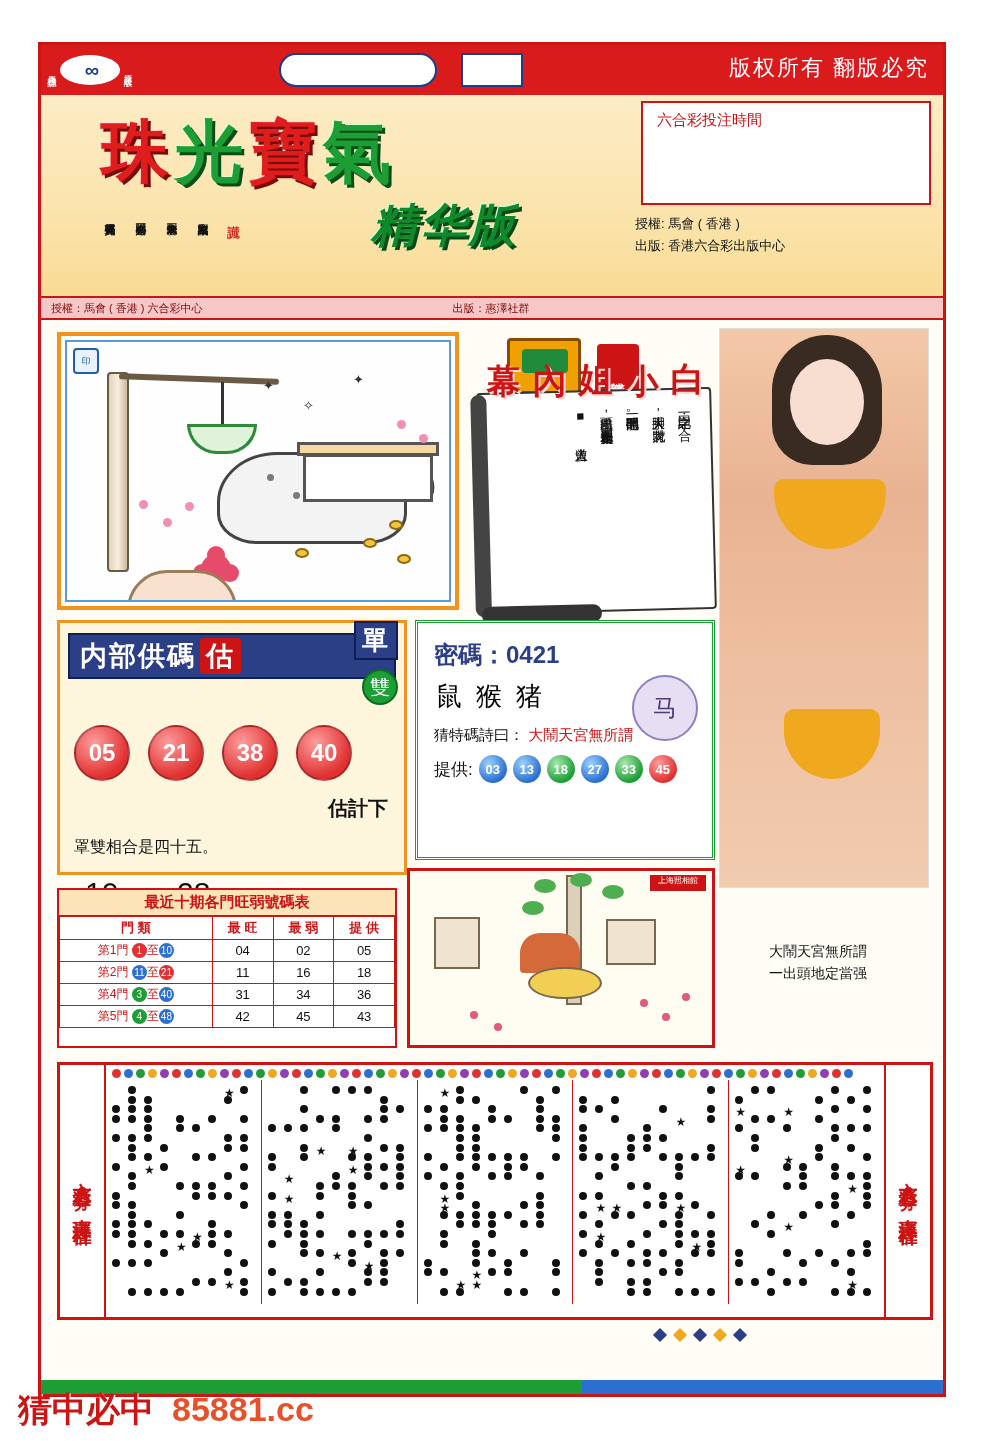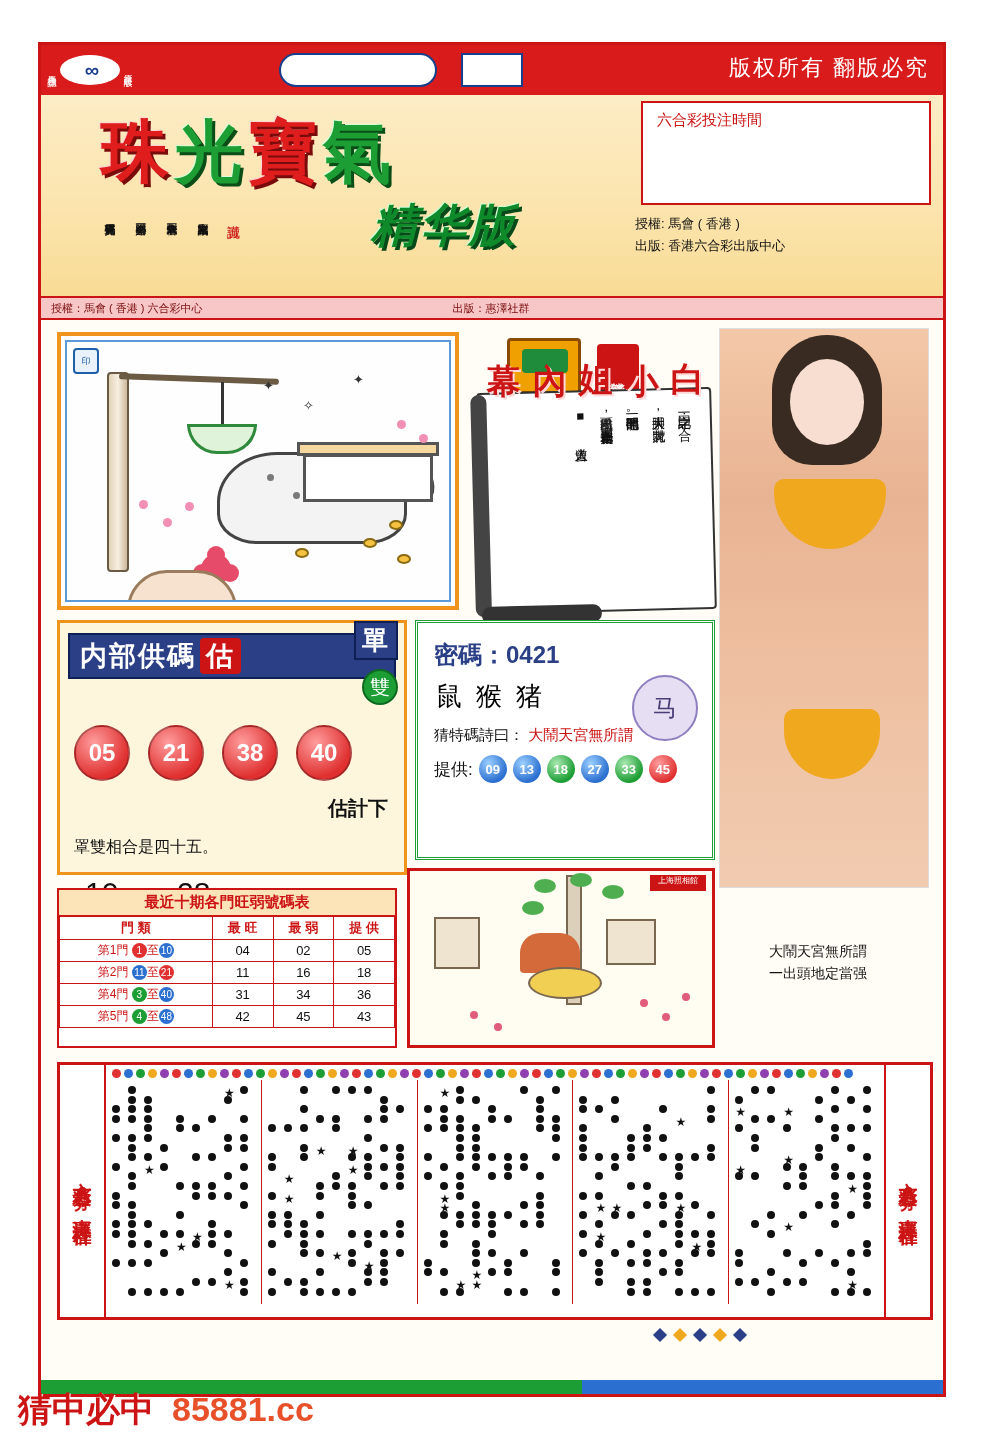--- a/index.html
+++ b/index.html
@@ -566,21 +566,21 @@
         <span>鼠</span>
         <span>猴</span>
         <span>猪</span>
       </div>
       <div class="pw-poem">
         <span>猜特碼詩曰：</span>
         <span class="red">大鬧天宮無所謂</span>
       </div>
       <div class="pw-provide">
         <span class="lbl">提供:</span>
-        <span class="miniball mb-blue">09</span>
+        <span class="miniball mb-blue">03</span>
         <span class="miniball mb-blue">13</span>
         <span class="miniball mb-green">18</span>
         <span class="miniball mb-blue">27</span>
         <span class="miniball mb-green">33</span>
         <span class="miniball mb-red">45</span>
       </div>
     </div>
 
     <div class="stats">
       <div class="stats-title">最近十期各門旺弱號碼表</div>

